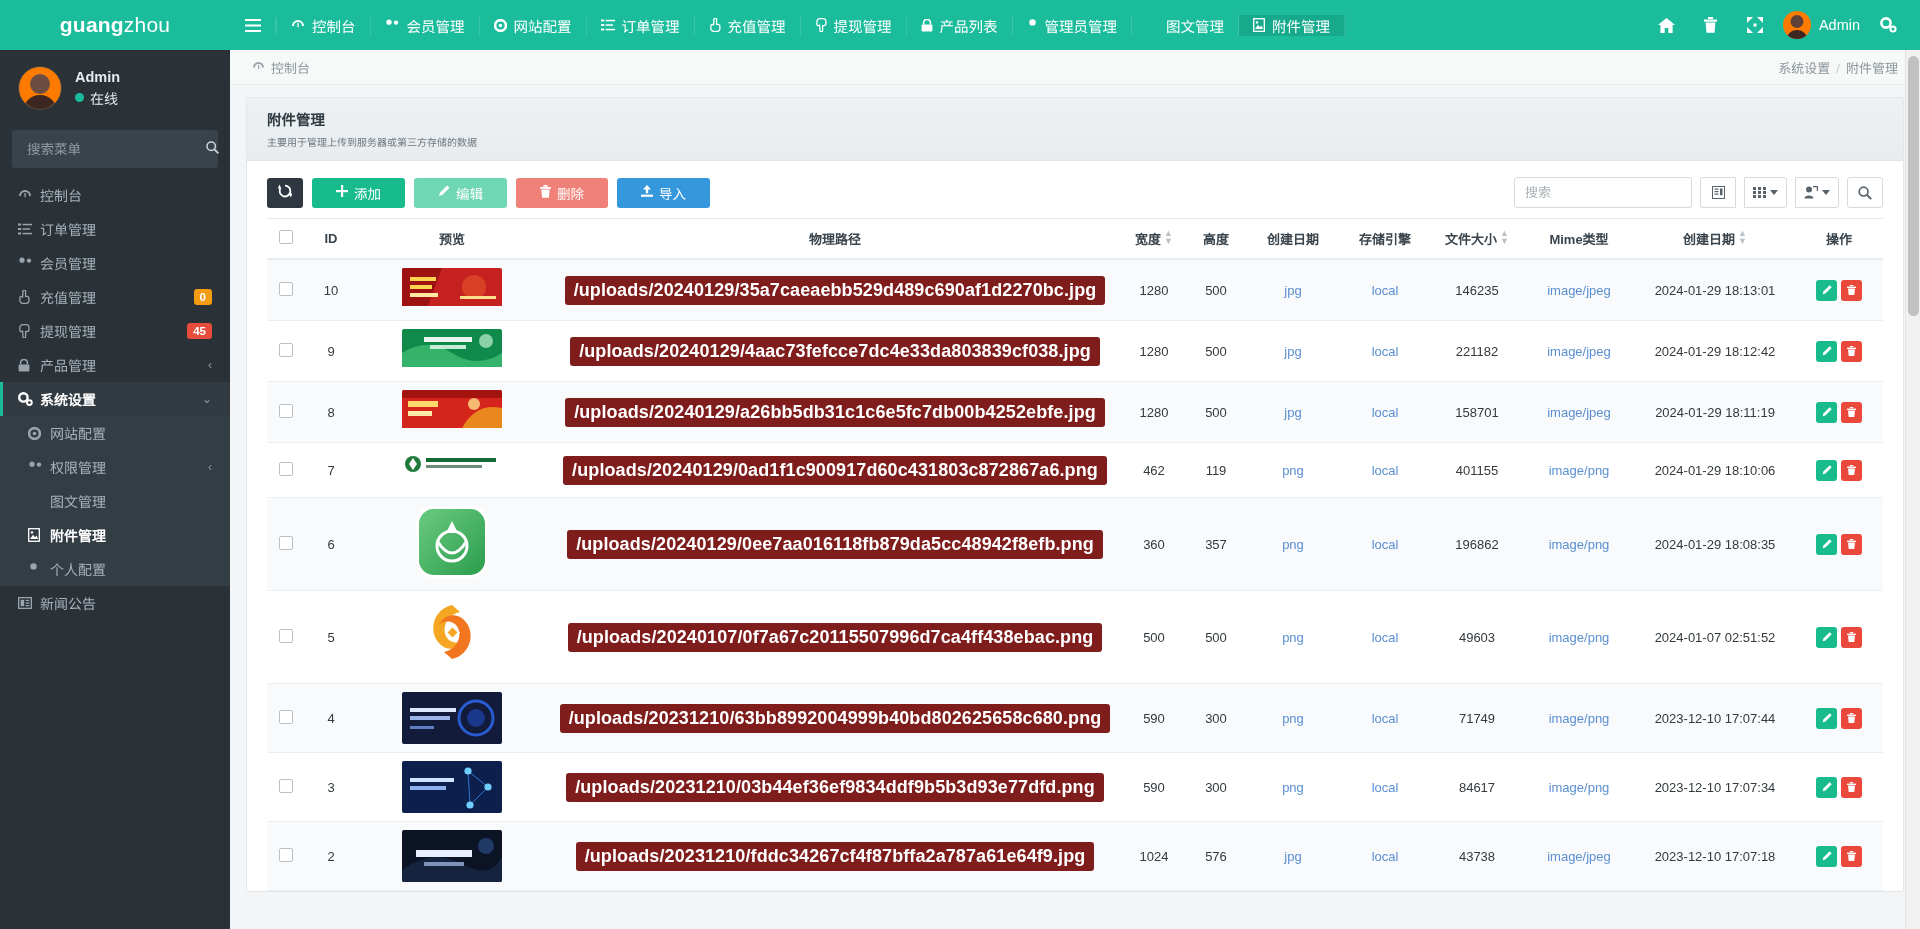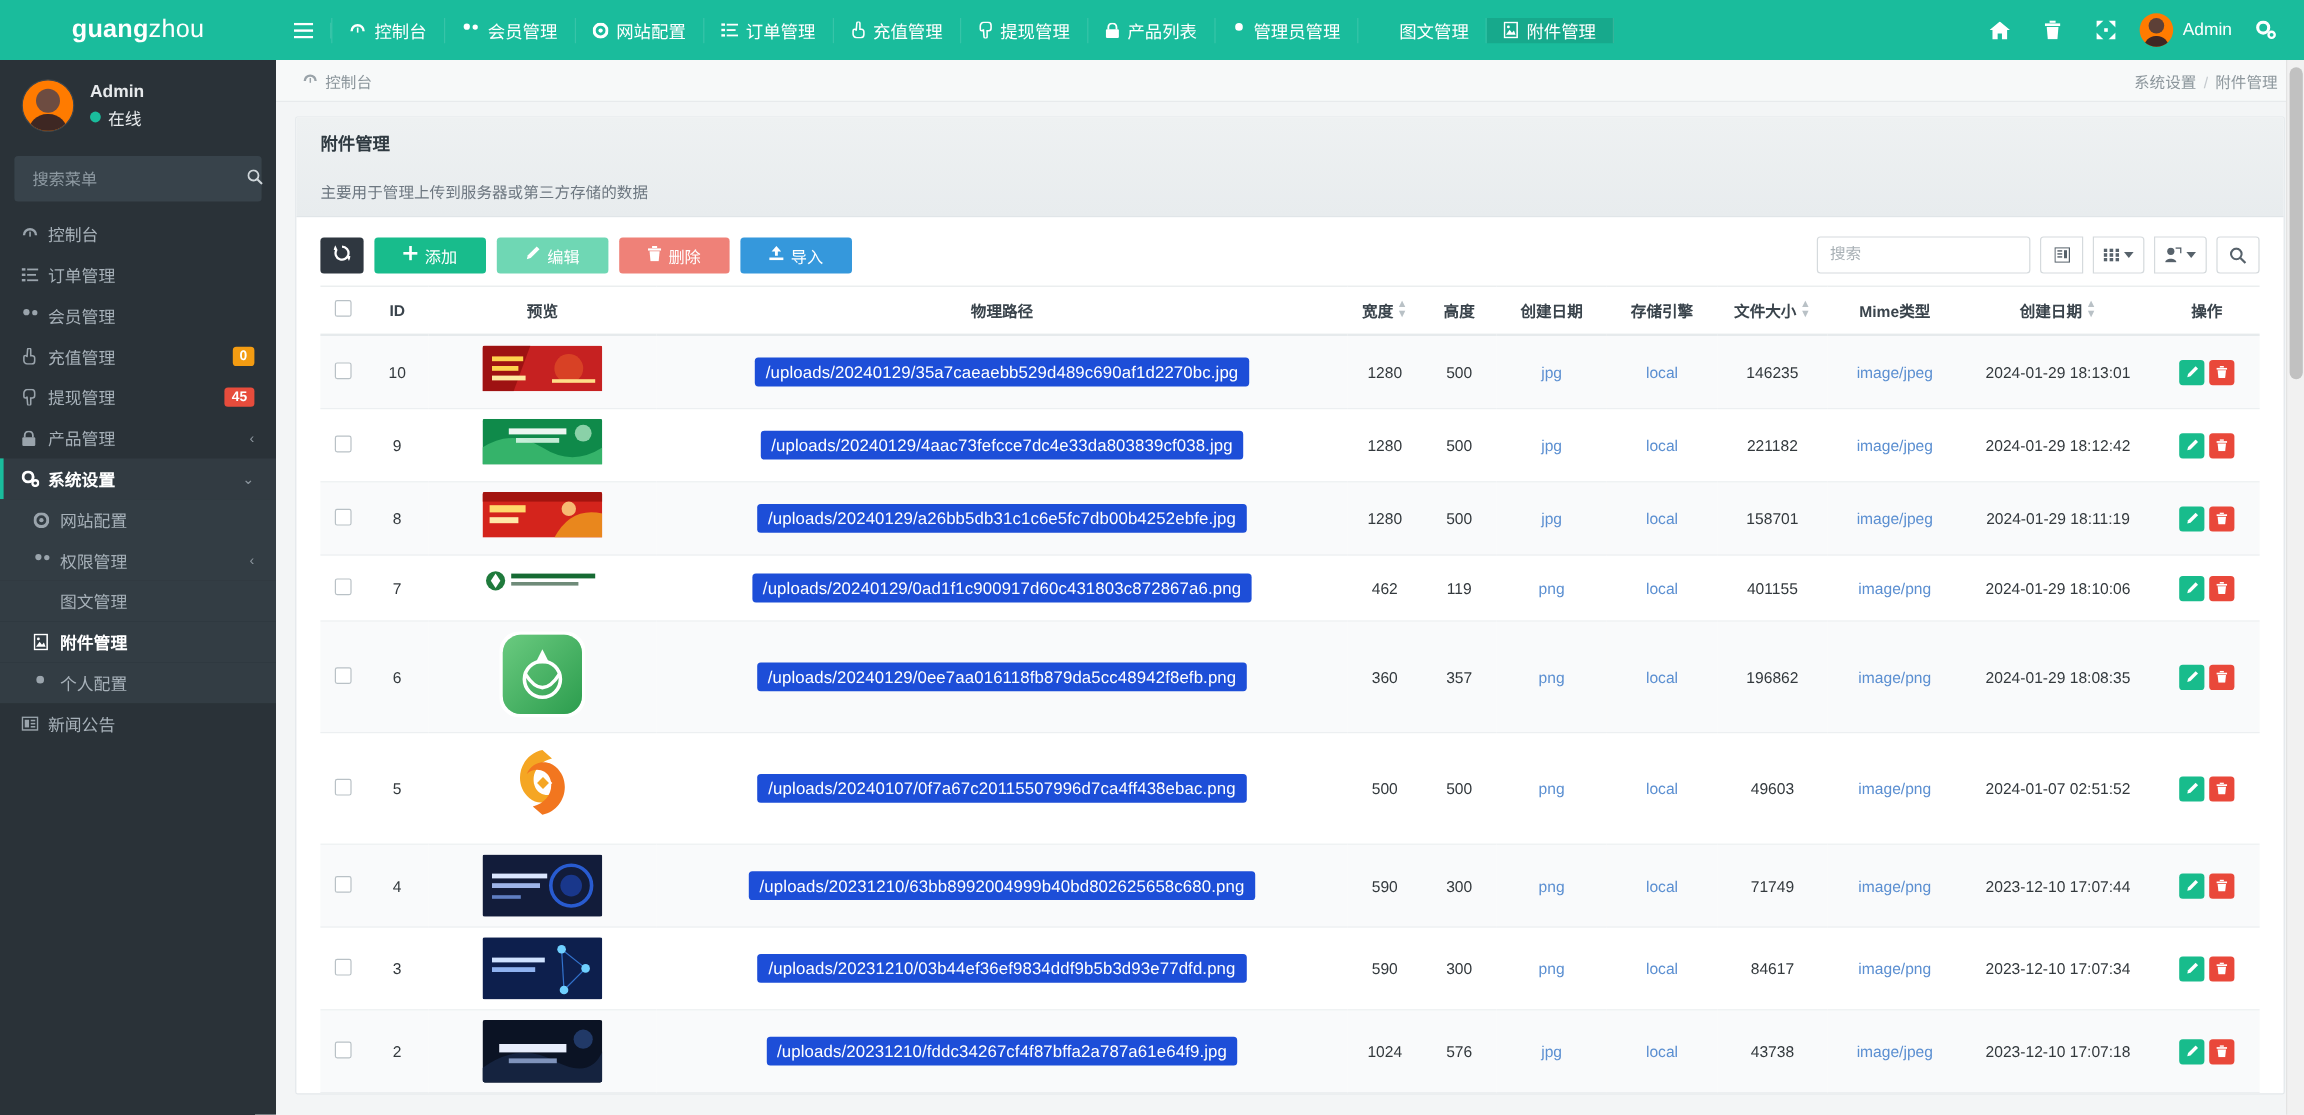--- a/index.html
+++ b/index.html
@@ -129,38 +129,38 @@
   .crumbbar .left { display: flex; align-items: center; gap: 6px; }
   .crumbbar .right span { color: #8c969c; }
   .crumbbar .right .sep { margin: 0 6px; color: #c4cace; }
 
   .panel { margin: 12px 16px 0 16px; background: #fff; border: 1px solid #e3e7ea; border-radius: 2px; }
   .panel-head {
     background: linear-gradient(#eef1f2, #e8ecee); border-bottom: 1px solid #e0e5e8;
     padding: 10px 20px 11px 20px;
   }
   .panel-head .t { font-size: 14.5px; font-weight: 700; color: #2f3a41; }
-  .panel-head .d { font-size: 13px; color: #6d7780; margin-top: 21px; }
+  .panel-head .d { font-size: 10px; color: #6d7780; margin-top: 5px; }
 
   .toolbar { display: flex; align-items: center; padding: 16px 20px 10px 20px; }
   .btn {
     display: inline-flex; align-items: center; gap: 6px; height: 30px;
     border: 0; border-radius: 3px; color: #fff; font-size: 13.5px;
     padding: 0 24px; cursor: pointer; font-family: inherit; margin-right: 9px;
     white-space: nowrap;
   }
   .btn-dark { background: #2f3740; padding: 0 11px; }
   .btn-green { background: #18bc8c; }
   .btn-lightgreen { background: #6fd7b4; }
   .btn-red { background: #ef8178; }
   .btn-blue { background: #3598dc; }
   .tool-right { margin-left: auto; display: flex; align-items: center; gap: 8px; }
   .search-box {
     width: 178px; height: 31px; border: 1px solid #d5dadd; border-radius: 3px;
-    background: #fff; padding: 0 10px; font-size: 13px; color: #555; outline: none; font-family: Liberation Mono, monospace;
+    background: #fff; padding: 0 10px; font-size: 13px; color: #555; outline: none; font-family: Liberation Sans, sans-serif;
   }
   .search-box::placeholder { color: #a9b1b6; }
   .btn-grp { display: flex; }
   .gbtn {
     height: 31px; min-width: 36px; border: 1px solid #d5dadd; background: #fff;
     display: flex; align-items: center; justify-content: center; gap: 4px;
     color: #57626b; font-size: 13px; cursor: pointer; padding: 0 8px;
   }
   .btn-grp:first-of-type .gbtn:first-child { border-radius: 3px 0 0 3px; }
   .btn-grp .gbtn:last-child { border-radius: 0 3px 3px 0; }
@@ -184,22 +184,22 @@
     border-bottom: 1px solid #eceff1; vertical-align: middle;
   }
   table.dt tbody tr.odd { background: #f9fafb; }
   table.dt tbody tr.even { background: #fff; }
   .cb {
     width: 14px; height: 14px; border: 1px solid #b9c1c6; border-radius: 2px;
     background: #fff; display: inline-block; cursor: pointer;
   }
   .thumb { display: inline-block; border-radius: 2px; overflow: hidden; vertical-align: middle; }
   .pathtag {
-    display: inline-block; background: #1d4ed8; color: #fff; font-weight: 400;
-    font-size: 14px; padding: 4px 9px; border-radius: 3px; letter-spacing: .1px;
+    display: inline-block; background: #7f1d1d; color: #fff; font-weight: 700;
+    font-size: 18px; padding: 4px 9px; border-radius: 3px; letter-spacing: .1px;
     white-space: nowrap;
   }
   .lnk { color: #5b8fd1; cursor: pointer; }
   .opbtn {
     width: 21px; height: 21px; border-radius: 3px; display: inline-flex;
     align-items: center; justify-content: center; color: #fff; font-size: 10px;
     cursor: pointer; vertical-align: middle;
   }
   .op-edit { background: #18bc8c; margin-right: 4px; }
   .op-del { background: #e9483a; }

